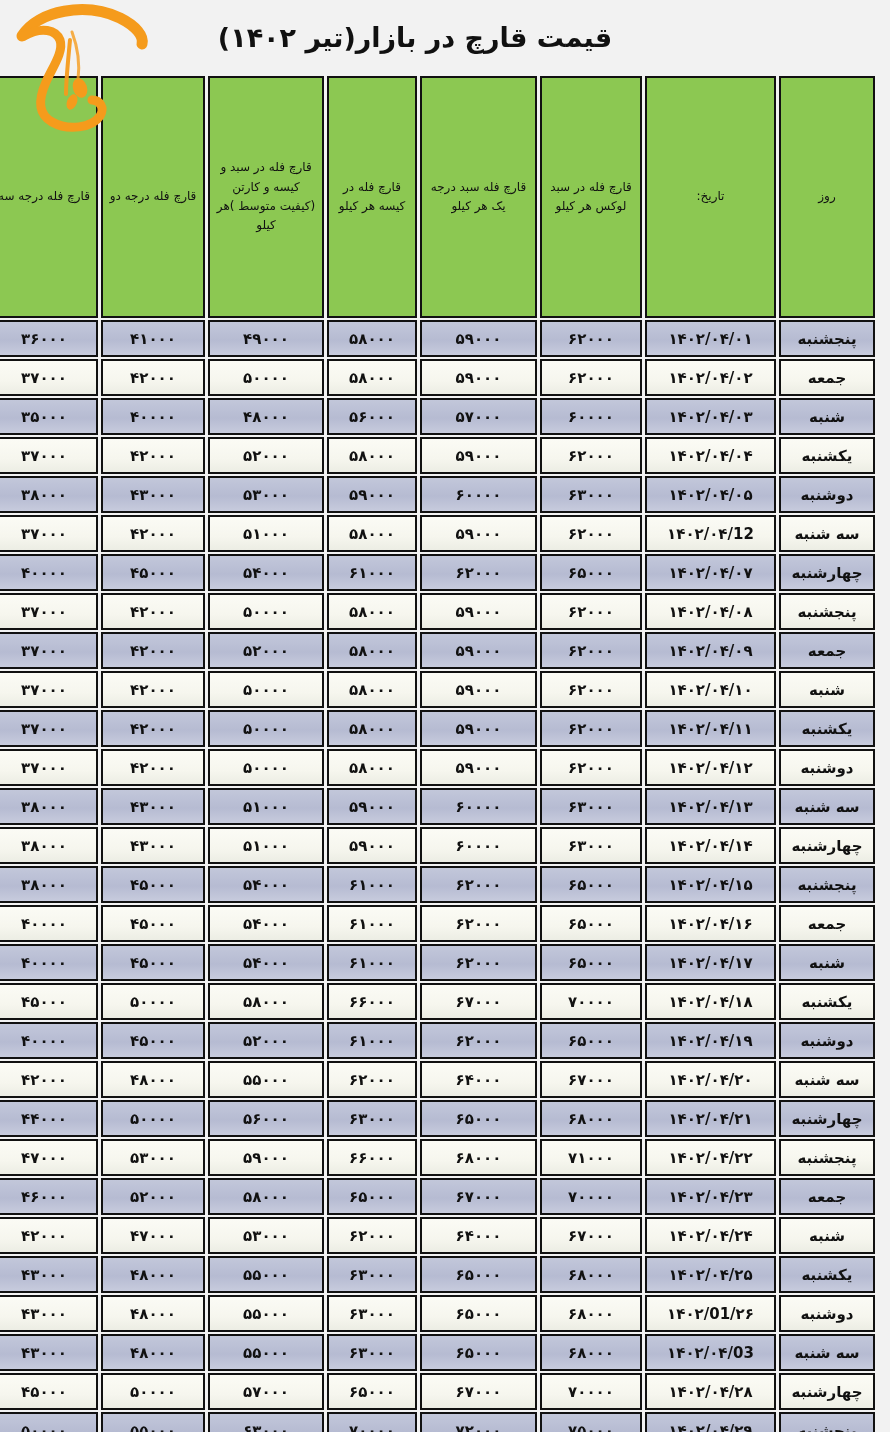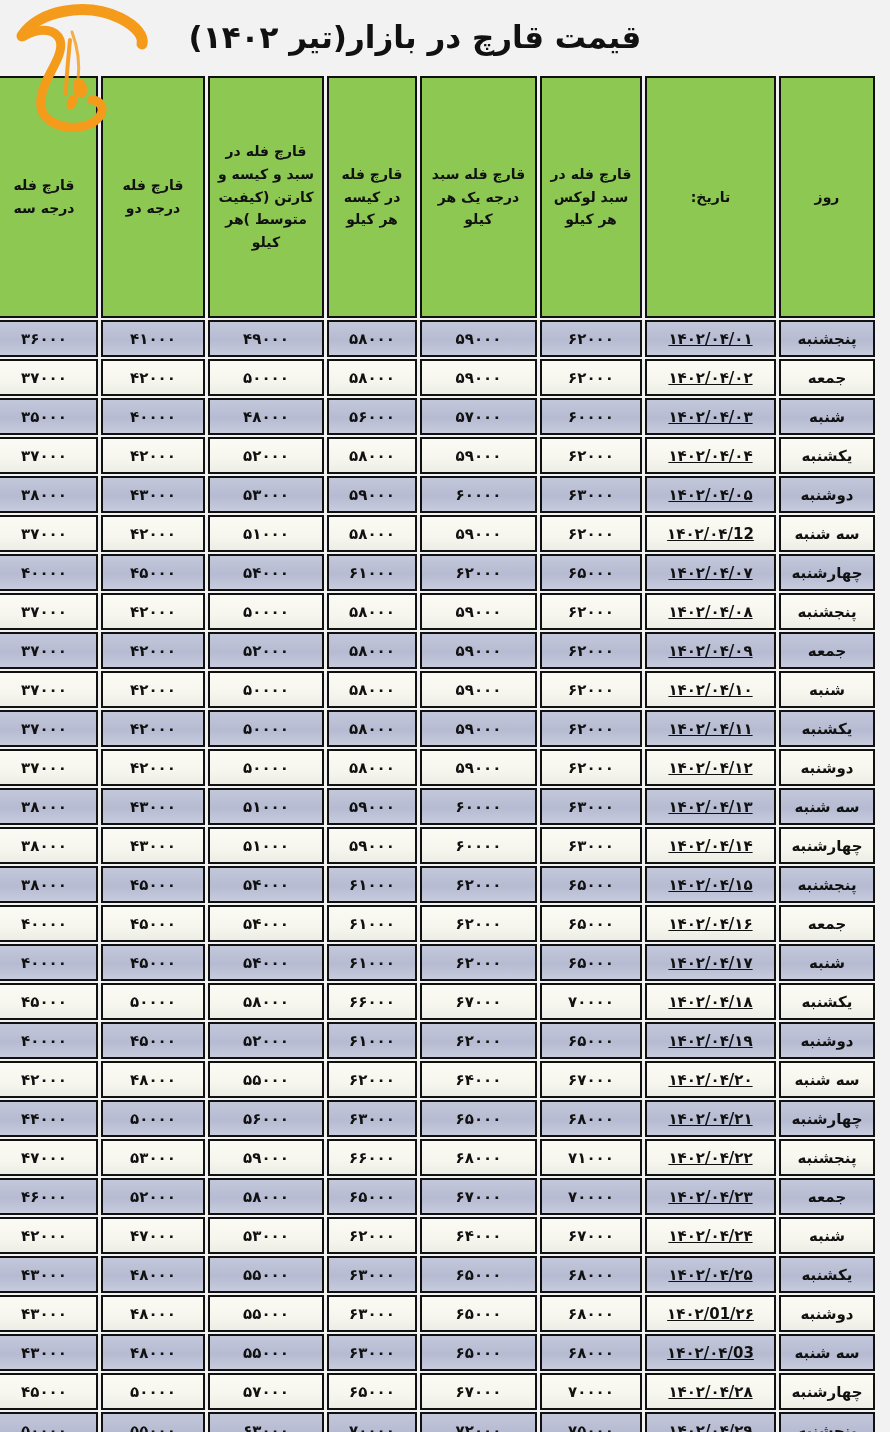--- a/index.html
+++ b/index.html
@@ -18,21 +18,21 @@
   
   #title-band {
     position: relative;
     height: 74px;
     background: #f2f2f2;
     display: flex;
     align-items: center;
     justify-content: center;
   }
   #page-title {
-    font-size: 31px;
+    font-size: 27px;
     font-weight: bold;
     color: #111111;
     letter-spacing: 0px;
     white-space: nowrap;
     direction: rtl;
     margin-right: 60px;
   }
   #brand-logo {
     position: absolute;
     left: 8px;
@@ -64,22 +64,22 @@
     font-size: 14px;
     color: #111111;
     padding: 0 2px;
     overflow: hidden;
   }
 
   
   table.price-table thead th {
     background: #8cc852;
     height: 238px;
-    font-weight: bold;
-    font-size: 14px;
+    font-weight: normal;
+    font-size: 12px;
     line-height: 1.62;
     letter-spacing: 0px;
   }
   th .hdr-inner {
     display: block;
     direction: rtl;
     padding: 0 3px;
   }
 
   
@@ -88,21 +88,21 @@
     font-weight: bold;
     font-size: 15px;
   }
   tbody tr.odd td {
     background: linear-gradient(180deg,#c2c7da 0%,#b6bbd2 55%,#c7cbdd 100%);
   }
   tbody tr.even td {
     background: linear-gradient(180deg,#fbfbf5 0%,#f6f6ee 60%,#ecede4 100%);
   }
   td.day-cell  { font-size: 14.5px; margin-left: 26px; }
-  td.date-cell { font-size: 15px; letter-spacing: 0.3px; text-decoration: underline; }
+  td.date-cell { font-size: 15px; letter-spacing: 0.3px; }
 
   
   col.c-day   { width: 96px; }
   col.c-date  { width: 131px; }
   col.c-lux   { width: 102px; }
   col.c-gr1   { width: 117px; }
   col.c-bag   { width: 90px;  }
   col.c-crt   { width: 116px; }
   col.c-gr2   { width: 104px; }
   col.c-gr3   { width: 108px; }

